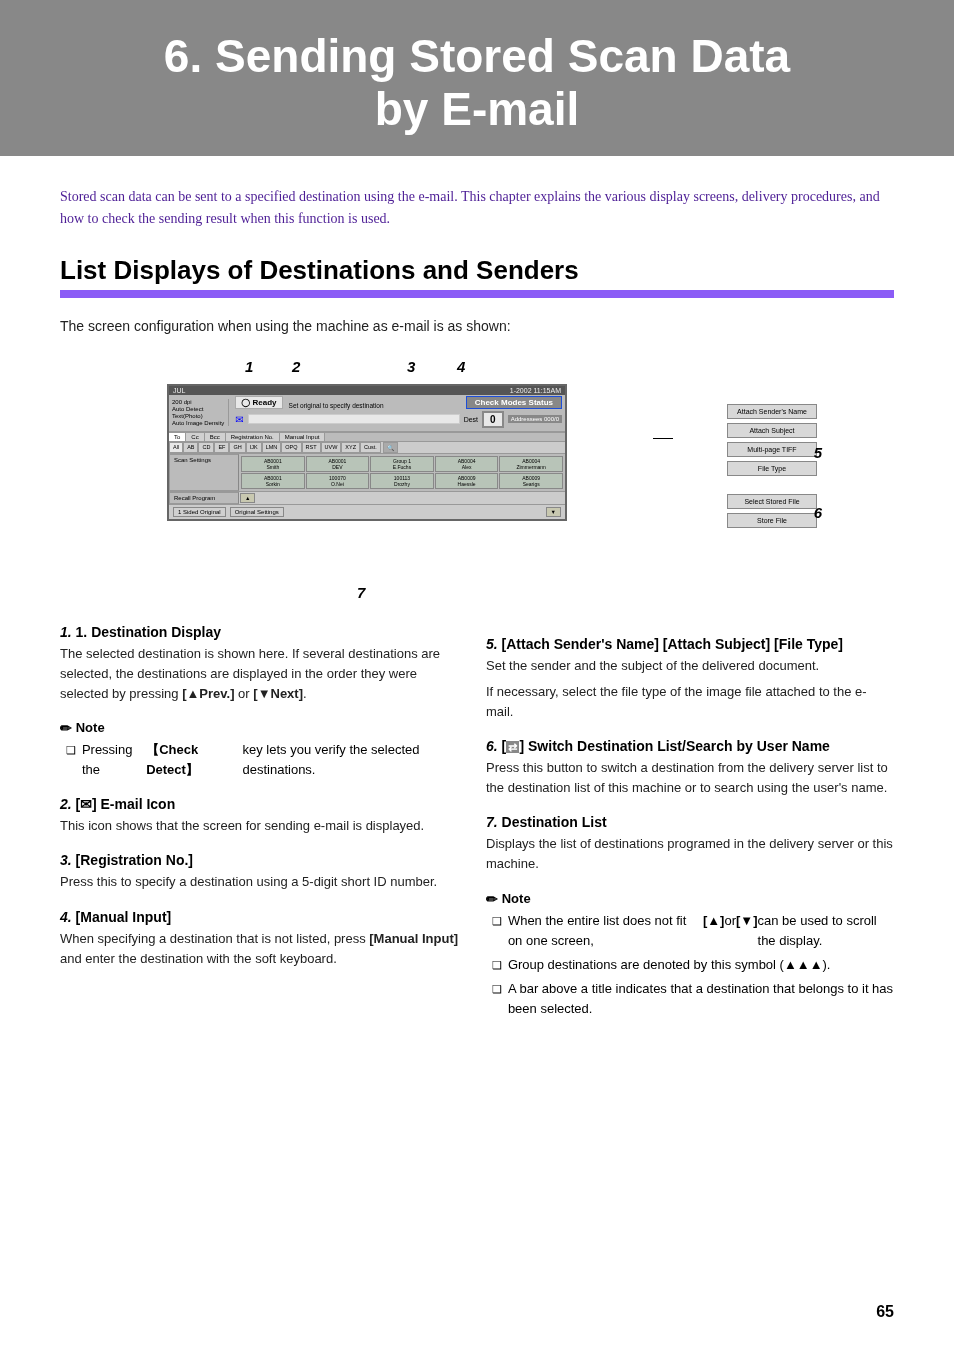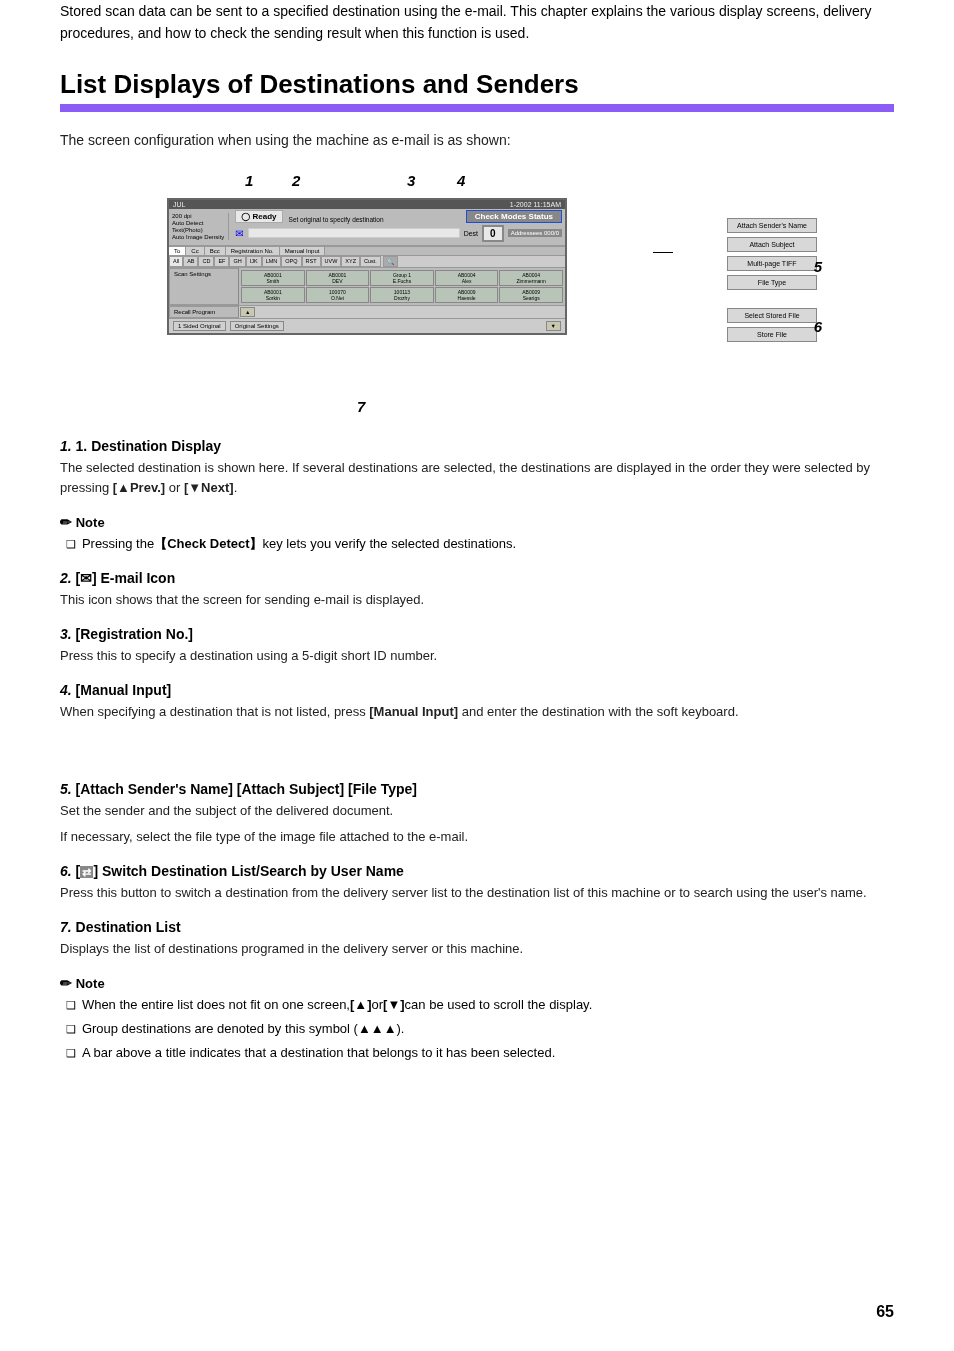--- a/index.html
+++ b/index.html
@@ -38,44 +38,44 @@
 
     
     .content-area {
       padding: 0 60px;
     }
 
     .intro-text {
       font-size: 14px;
       line-height: 1.6;
       margin-bottom: 24px;
-      color: #000000;
+      color: #4c1d95;
+      font-family: Liberation Serif, serif;
     }
 
     .section-title {
       font-size: 26px;
       font-weight: bold;
       border-bottom: 8px solid #8b5cf6;
       padding-bottom: 4px;
       margin-bottom: 20px;
       color: #000;
     }
 
     .screen-config-text {
       font-size: 14px;
       margin-bottom: 20px;
       color: #222;
     }
 
     
     .two-col {
       display: flex;
-      gap: 30px;
+      gap: 18px;
       margin-top: 10px;
-      flex-direction: column;
     }
 
     .col-left {
       flex: 1;
     }
 
     .col-right {
       flex: 1;
       margin-top: 12px;
     }
@@ -258,20 +258,27 @@
       font-size: 15px;
       font-weight: bold;
       color: #000;
     }
   </style>
 </head>
 <body>
 
 <div class="page-container">
 
+  <div class="header-banner">
+    <div class="chapter-title">
+      <span>6.</span>
+      <span>Sending Stored Scan Data</span><br>
+      <span>by E-mail</span>
+    </div>
+  </div>
 
   <div class="content-area">
 
     <p class="intro-text">Stored scan data can be sent to a specified destination using the e-mail. This chapter explains the various display screens, delivery procedures, and how to check the sending result when this function is used.</p>
 
     <h2 class="section-title">List Displays of Destinations and Senders</h2>
 
     <p class="screen-config-text">The screen configuration when using the machine as e-mail is as shown:</p>
 
     <div class="figure-area">

